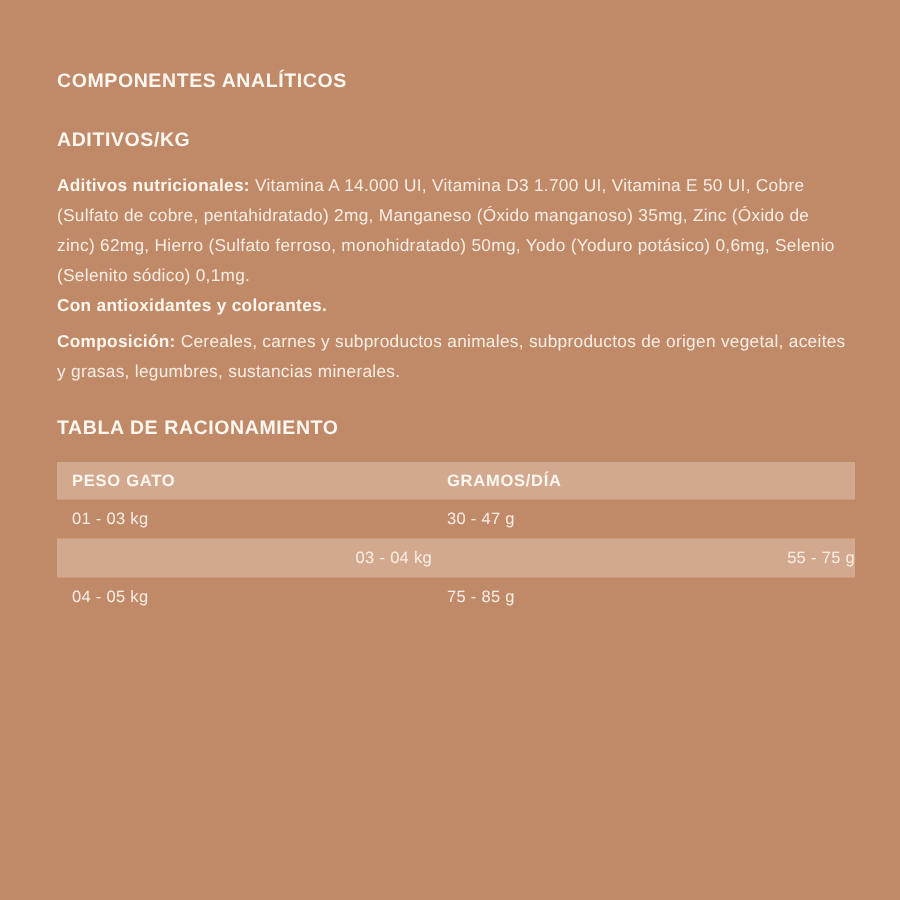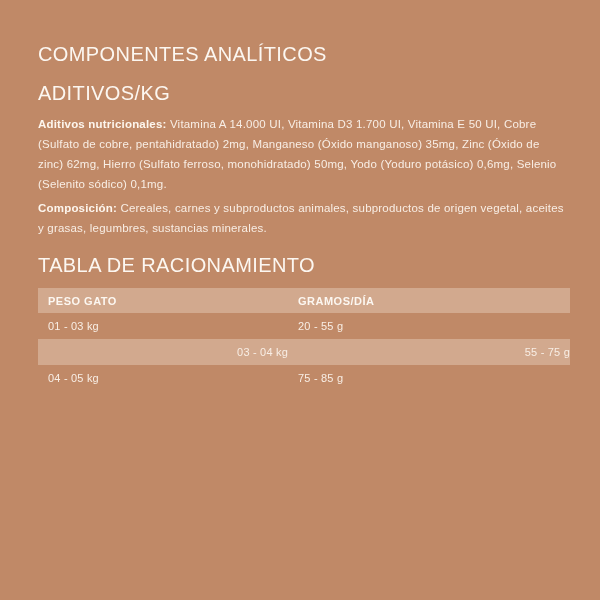--- a/index.html
+++ b/index.html
@@ -9,23 +9,23 @@
     height: 600px;
     background: #c08967;
     box-sizing: border-box;
     padding: 44px 32px 0 38px;
     overflow: hidden;
     font-family: "Liberation Sans", "DejaVu Sans", sans-serif;
     -webkit-font-smoothing: antialiased;
   }
   .section-heading {
     margin: 0;
-    font-size: 20px;
+    font-size: 13px;
     line-height: 20px;
-    font-weight: 400;
+    font-weight: 700;
     letter-spacing: 0.4px;
     color: #fcf7f1;
   }
   .body-text {
     margin: 0;
     max-width: 532px;
     font-size: 11.5px;
     line-height: 20px;
     letter-spacing: 0.2px;
     color: #f8eee5;
@@ -68,40 +68,41 @@
 
 <div class="page">
 
   <h2 class="section-heading">COMPONENTES ANALÍTICOS</h2>
 
 
   <h2 class="section-heading mt-h2">ADITIVOS/KG</h2>
 
   <p class="body-text mt-p2"><strong>Aditivos nutricionales:</strong><span> Vitamina A 14.000 UI, Vitamina D3 1.700 UI, Vitamina E 50 UI, Cobre (Sulfato de cobre, pentahidratado) 2mg, Manganeso (Óxido manganoso) 35mg, Zinc (Óxido de zinc) 62mg, Hierro (Sulfato ferroso, monohidratado) 50mg, Yodo (Yoduro potásico) 0,6mg, Selenio (Selenito sódico) 0,1mg.</span></p>
 
+  <p class="body-text mt-note"><strong>Con antioxidantes y colorantes.</strong></p>
 
   <p class="body-text mt-p3"><strong>Composición:</strong><span> Cereales, carnes y subproductos animales, subproductos de origen vegetal, aceites y grasas, legumbres, sustancias minerales.</span></p>
 
   <h2 class="section-heading mt-h3">TABLA DE RACIONAMIENTO</h2>
 
   <table class="ration-table">
     <colgroup>
       <col class="col-weight">
       <col>
     </colgroup>
     <thead>
       <tr>
         <th>PESO GATO</th>
         <th>GRAMOS/DÍA</th>
       </tr>
     </thead>
     <tbody>
       <tr>
         <td>01 - 03 kg</td>
-        <td>20 - 55 g</td>
+        <td>30 - 47 g</td>
       </tr>
       <tr class="alt">
         <td>03 - 04 kg</td>
         <td>55 - 75 g</td>
       </tr>
       <tr>
         <td>04 - 05 kg</td>
         <td>75 - 85 g</td>
       </tr>
     </tbody>

